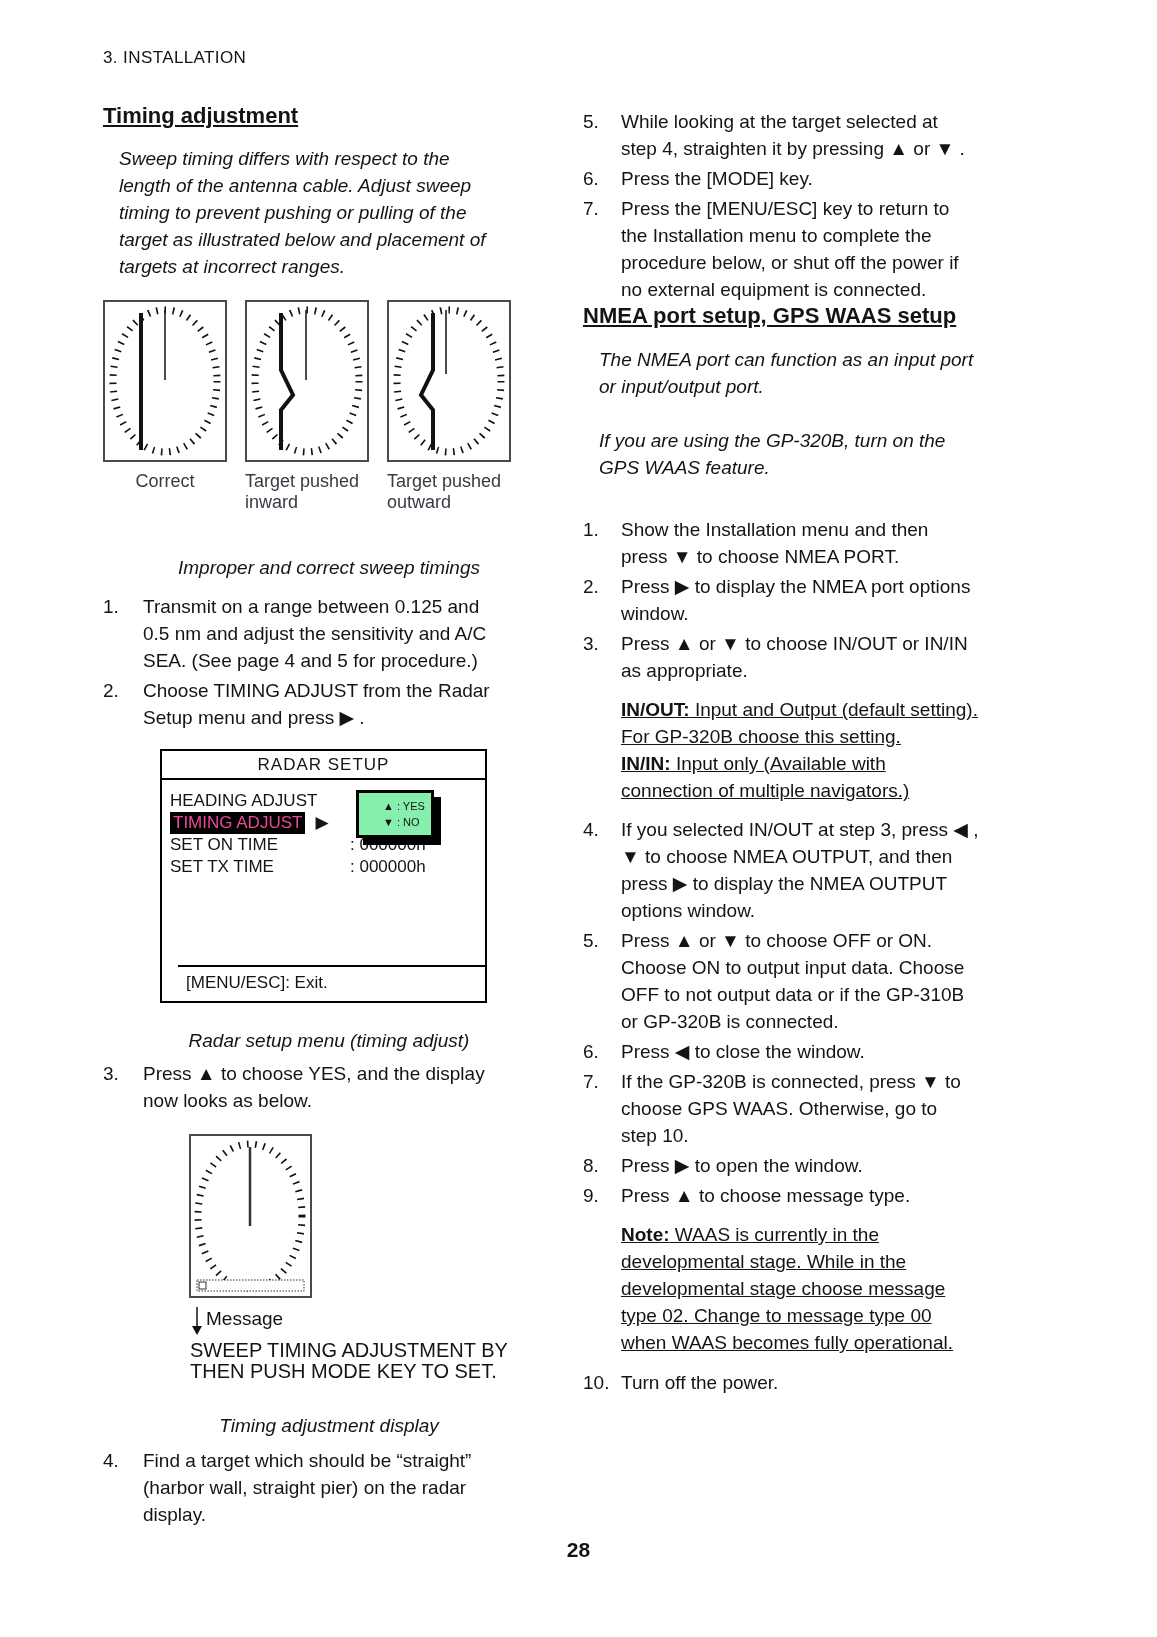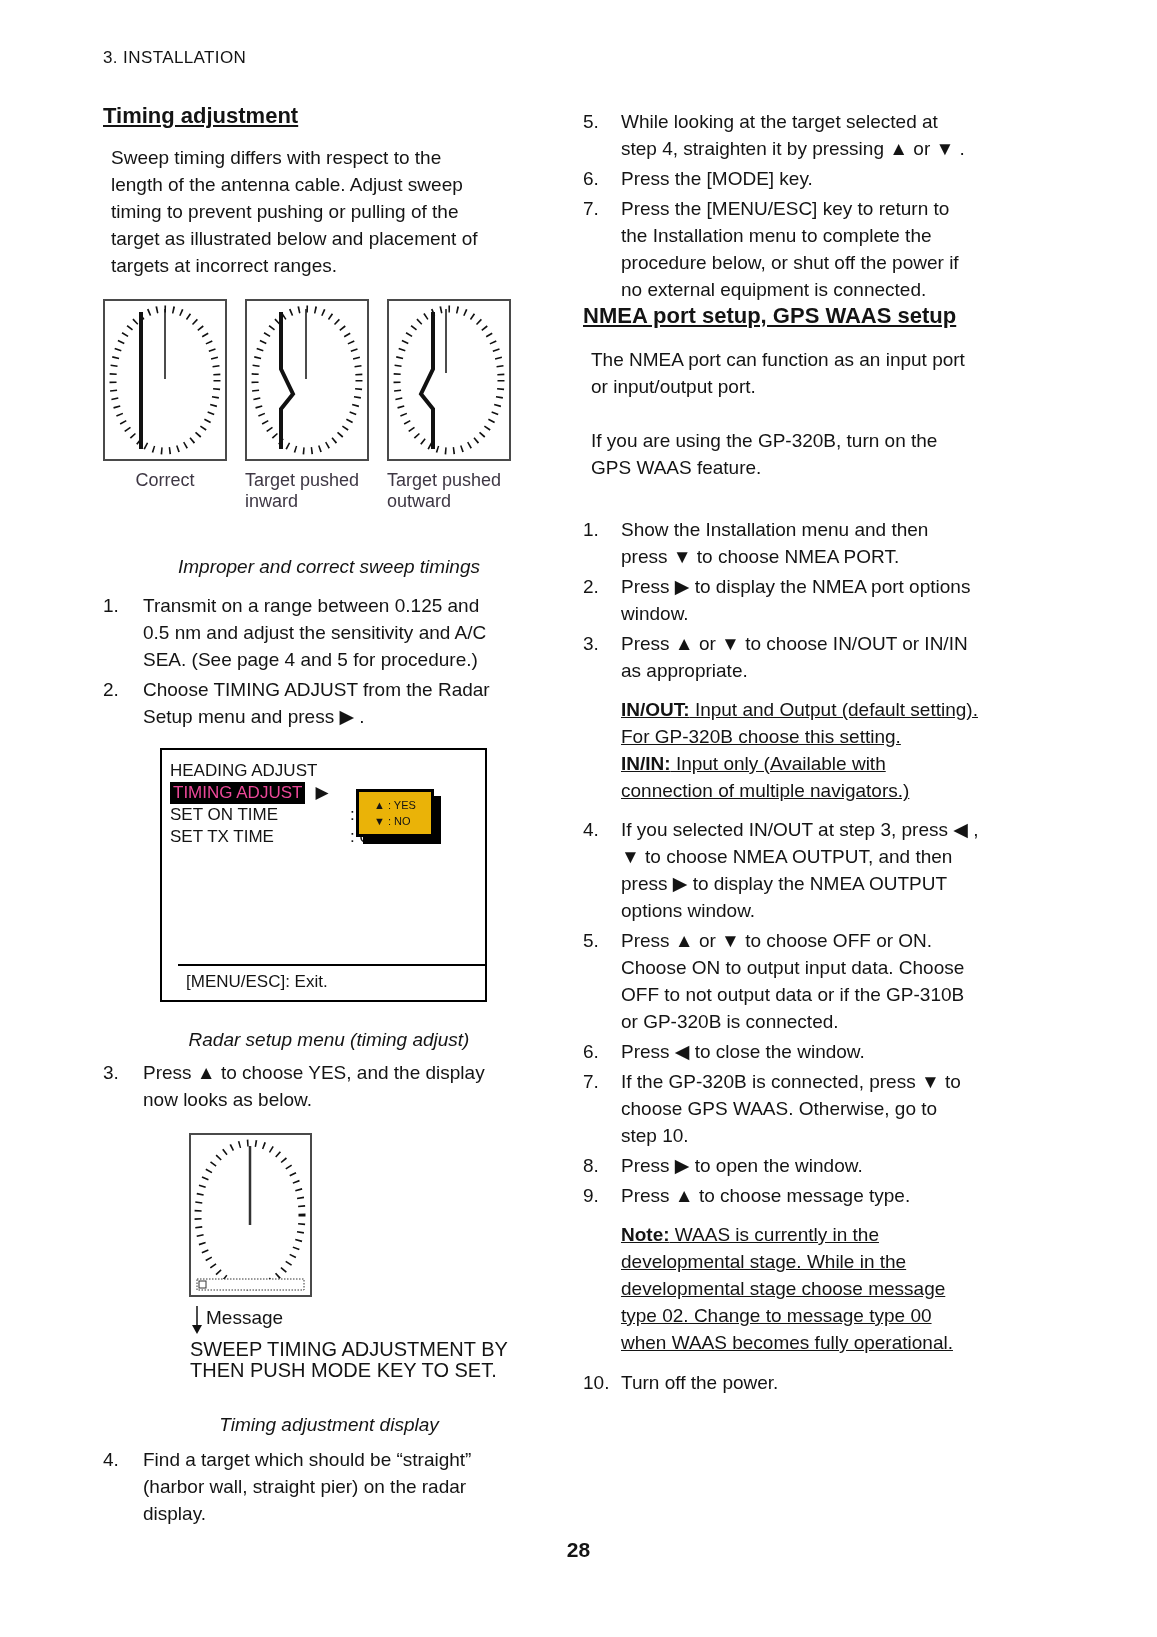--- a/index.html
+++ b/index.html
@@ -5,21 +5,21 @@
   :root { --ink:#141414; --caption:#3e3744; --boxline:#4a4a4a; }
   html,body{margin:0;padding:0;background:#fff;}
   .page{position:relative;width:1157px;height:1637px;background:#fff;overflow:hidden;
         font-family:"Liberation Sans","DejaVu Sans",sans-serif;color:var(--ink);}
   .hdr{position:absolute;left:103px;top:48px;font-size:17px;letter-spacing:.4px;}
   .col{position:absolute;font-size:19px;line-height:27px;}
   .col-left{left:103px;top:103px;width:452px;}
   .col-right{left:583px;top:108px;width:434px;}
   h2.sec{font-size:22px;line-height:26px;font-weight:bold;margin:0;text-decoration:underline;}
   .col-left h2.sec{margin-bottom:15px;}
-  .body{margin:8px;white-space:pre-line;}
+  .body{margin:16px;white-space:pre-line;font-style:italic;}
   .pre{white-space:pre-line;}
   
   .diagrams{display:flex;gap:18px;margin-top:20px;}
   .fig{width:124px;}
   .fig svg{display:block;}
   .figcap-small{font-size:18px;line-height:21px;color:var(--caption);margin-top:9px;white-space:pre-line;}
   .fig.center .figcap-small{text-align:center;}
   
   .itcap{font-style:italic;font-size:19px;line-height:27px;text-align:center;margin:0;}
   
@@ -30,22 +30,22 @@
   .txt{flex:1;white-space:pre-line;}
   
   .menu{position:relative;width:323px;height:250px;border:2px solid #000;margin:18px 0 0 57px;
         font-size:17px;box-sizing:content-box;}
   .menu-title{text-align:center;padding:3px 0 2px;border-bottom:2px solid #000;letter-spacing:1px;line-height:22px;}
   .menu-items{padding:10px 8px 0 8px;}
   .menu-row{display:flex;line-height:22px;}
   .menu-label{flex:0 0 180px;}
   .hl{background:#000;color:#ec4899;padding:0 3px;}
   .menu-arr{margin-left:10px;}
-  .popup{position:absolute;left:194px;top:39px;width:78px;box-sizing:border-box;background:#eab308;
-         border:3px solid #000;box-shadow:7px 7px 0 #000;padding:5px 0 5px 15px;
+  .popup{position:absolute;left:194px;top:39px;width:78px;box-sizing:border-box;background:#86efac;
+         border:3px solid #000;box-shadow:7px 7px 0 #000;padding:5px 0 5px 24px;
          font-size:11px;line-height:16px;white-space:nowrap;}
   .menu-foot{position:absolute;left:16px;right:0;bottom:0;border-top:2px solid #000;padding:5px 8px 7px;line-height:22px;}
   
   .disp{margin:20px 0 0 86px;}
   .msg-row{display:flex;align-items:flex-start;margin:2px 0 0 87px;}
   .msg-row .lbl{font-size:19px;line-height:24px;margin-left:2px;}
   .msg-text{margin:5px 0 0 87px;font-size:20px;line-height:21px;}
   .defs{margin:12px 0 0 38px;}
   .def{margin:0;white-space:pre-line;text-decoration:underline;}
   .mt-note{margin-top:12px;}
@@ -112,20 +112,21 @@
 SEA. (See page 4 and 5 for procedure.)</span>
       </div>
       <div class="step">
         <span class="num">2.</span>
         <span class="txt">Choose TIMING ADJUST from the Radar
 Setup menu and press ▶ .</span>
       </div>
     </div>
 
     <div class="menu">
+      <div class="menu-title">RADAR SETUP</div>
       <div class="menu-items">
         <div class="menu-row">
           <span class="menu-label">HEADING ADJUST</span>
         </div>
         <div class="menu-row">
           <span class="hl">TIMING ADJUST</span>
           <span class="menu-arr">▶</span>
         </div>
         <div class="menu-row">
           <span class="menu-label">SET ON TIME</span>

